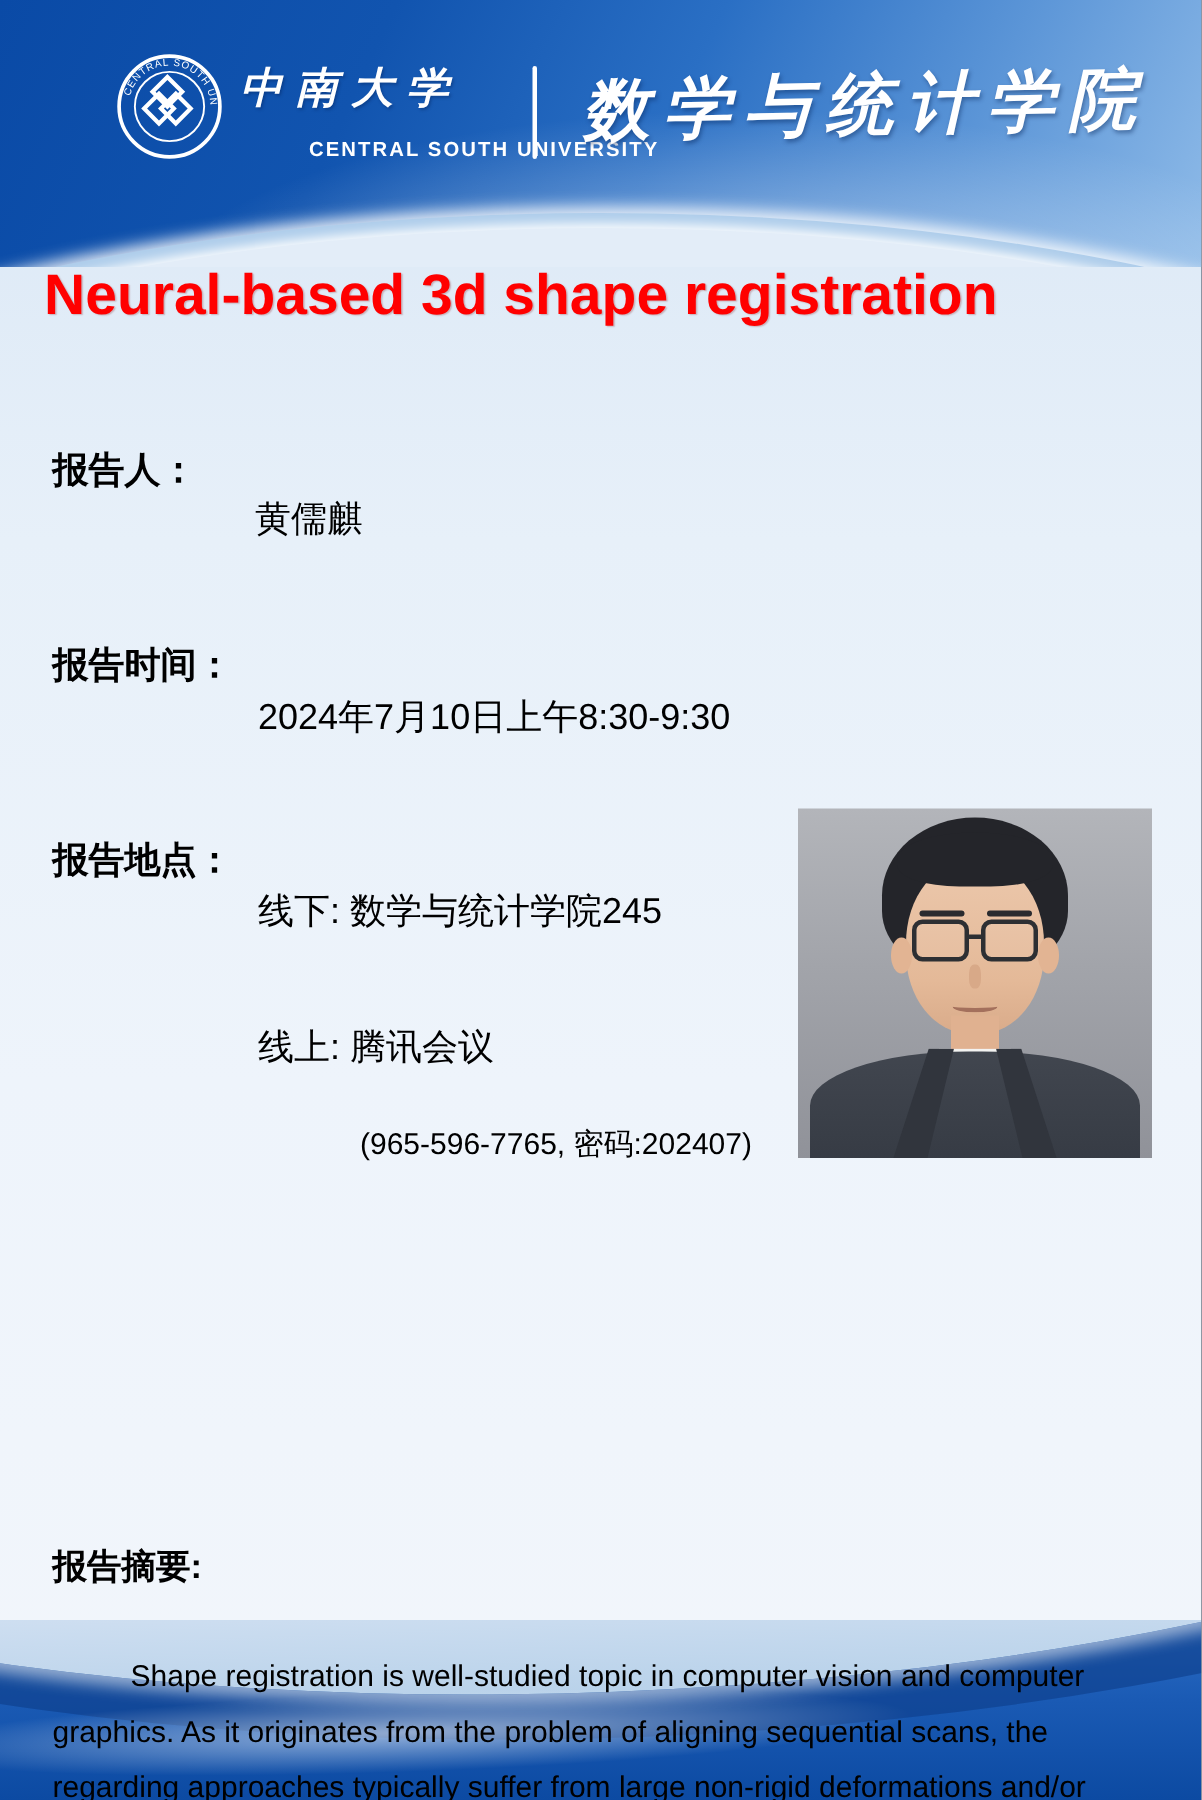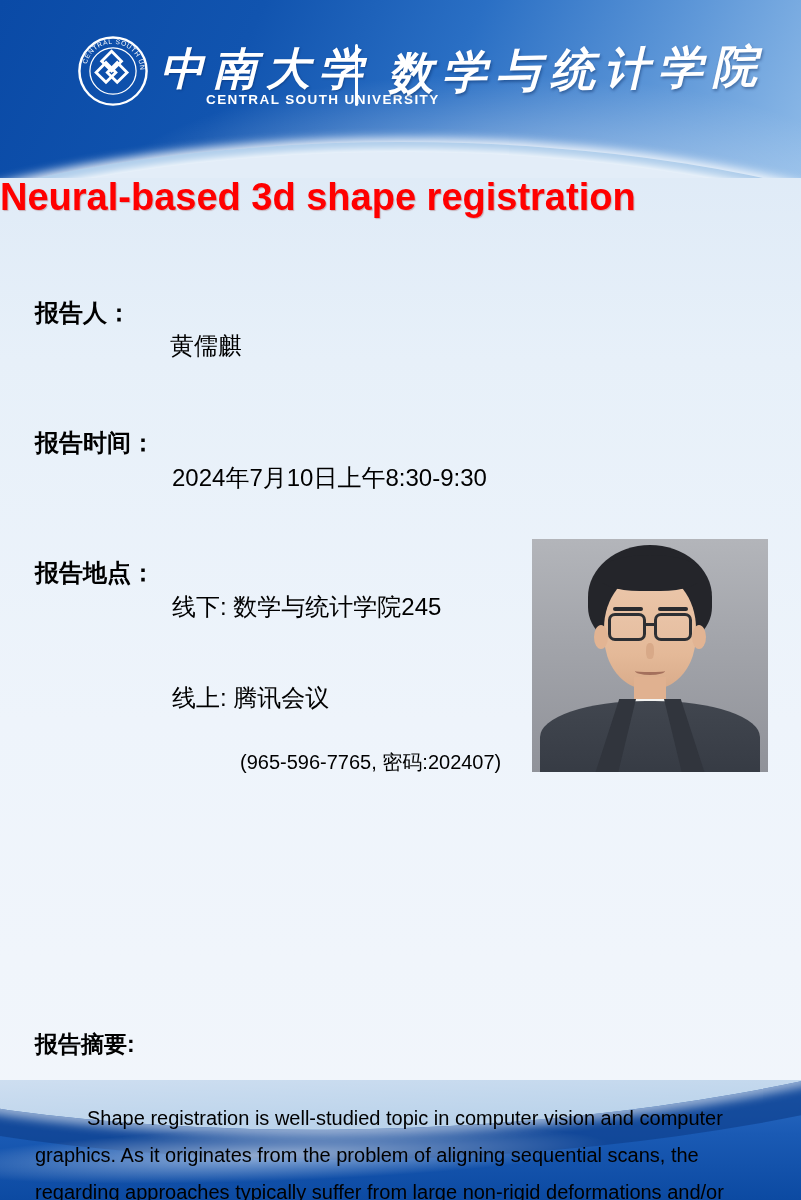--- a/index.html
+++ b/index.html
@@ -28,37 +28,37 @@
   .header-curve {
     position:absolute; top:152px; left:-330px; width:1460px; height:560px;
     border-radius:50%; background:#e3edf8;
     box-shadow:0 -3px 8px rgba(255,255,255,0.95);
   }
   .logo-row { position:absolute; top:0; left:0; width:801px; height:140px; }
   .seal { position:absolute; left:78px; top:36px; width:70px; height:70px; }
   .univ-cn {
     position:absolute; left:160px; top:40px; color:#fff;
     font-family:"Liberation Serif", serif; font-weight:bold; font-style:italic;
-    font-size:44px; letter-spacing:9px; white-space:nowrap; text-shadow:1px 1px 2px rgba(0,30,80,0.35);
+    font-size:28px; letter-spacing:9px; white-space:nowrap; text-shadow:1px 1px 2px rgba(0,30,80,0.35);
   }
   .univ-en {
     position:absolute; left:161px; top:92px; color:#fff; font-weight:bold;
     font-size:13.5px; letter-spacing:1.4px; white-space:nowrap;margin-left:45px;
   }
   .divider { position:absolute; left:355px; top:44px; width:3px; height:62px; background:#fff; border-radius:2px; }
   .school-cn {
     position:absolute; left:388px; top:40px; color:#fff;
     font-family:"Liberation Serif", serif; font-weight:bold; font-style:italic;
     font-size:45px; letter-spacing:9px; white-space:nowrap;
     text-shadow:1px 2px 3px rgba(0,30,80,0.4); transform:rotate(-1.2deg);
   }
 
   
   .title {
-    position:absolute; top:176px; left:0; width:665px; text-align:left;
+    position:absolute; top:176px; left:0; width:665px; text-align:right;
     color:#ff0000; font-weight:bold; font-size:38px; letter-spacing:0px;
     text-shadow:1px 1px 1px rgba(120,0,0,0.25);
   }
 
   
   .info-label {
     position:absolute; left:35px; color:#000; font-weight:bold; font-size:24px; white-space:nowrap;
   }
   .info-value {
     position:absolute; color:#000; font-size:24px; white-space:nowrap;

